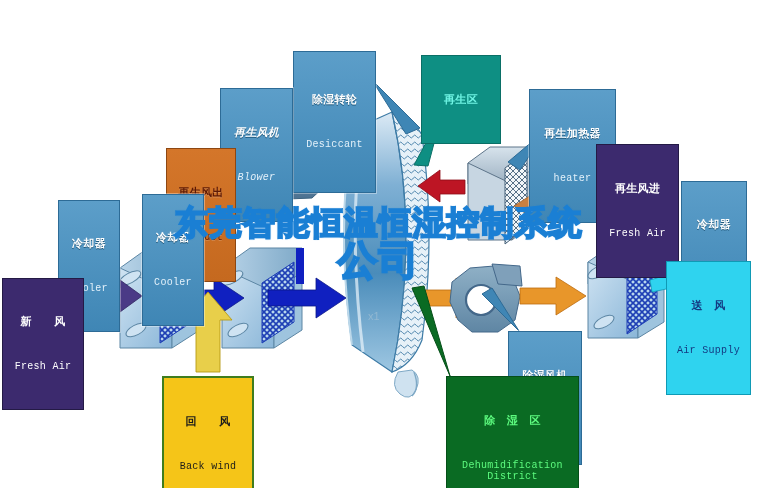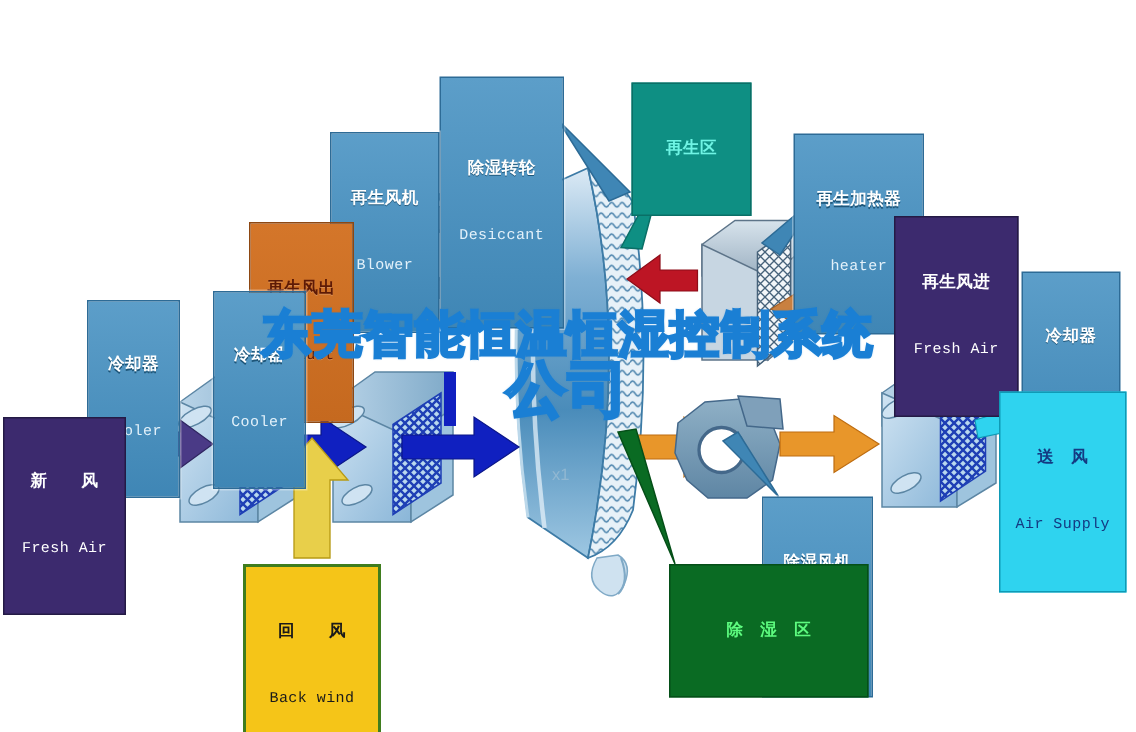--- a/index.html
+++ b/index.html
@@ -228,26 +228,26 @@
       <path d="M442 113 L414 165 L428 166 Z" fill="#0e8f83" stroke="#0a6f66"></path>
       <path d="M547 129 L508 162 L520 170 Z" fill="#3f86b5" stroke="#2d6b96"></path>
       <path d="M677 214 L634 246 L644 252 Z" fill="#3f86b5" stroke="#2d6b96"></path>
       <path d="M80 225 L116 252 L104 258 Z" fill="#3f86b5" stroke="#2d6b96"></path>
       <path d="M186 218 L216 248 L204 252 Z" fill="#3f86b5" stroke="#2d6b96"></path>
       <path d="M519 331 L482 294 L492 288 Z" fill="#3f86b5" stroke="#2d6b96"></path>
       <path d="M450 376 L412 288 L424 286 Z" fill="#0a6b23" stroke="#054f18"></path>
     </g>
   </svg>
 
-  <div class="lbl blue-box" style="left:293px;top:51px;width:83px;padding:20px 2px;">
+  <div class="lbl blue-box" style="left:293px;top:51px;width:83px;padding:7px 2px;">
     <span class="cn">除湿转轮</span>
     <span class="en">Desiccant</span>
   </div>
 
-  <div class="lbl blue-box" style="left:220px;top:88px;width:73px;padding:3px 2px;">
+  <div class="lbl blue-box" style="left:220px;top:88px;width:73px;padding:3px 2px;font-style:italic;">
     <span class="cn">再生风机</span>
     <span class="en">Blower</span>
   </div>
 
   <div class="lbl teal-box" style="left:421px;top:55px;width:80px;padding:3px 2px;">
     <span class="cn">再生区</span>
   </div>
 
   <div class="lbl blue-box" style="left:529px;top:89px;width:87px;padding:3px 2px;">
     <span class="cn">再生加热器</span>
@@ -289,20 +289,22 @@
     <span class="en">Back wind</span>
   </div>
 
   <div class="lbl blue-box" style="left:508px;top:331px;width:74px;padding:3px 2px;">
     <span class="cn">除湿风机</span>
     <span class="en">Blower</span>
   </div>
 
   <div class="lbl green-box" style="left:446px;top:376px;width:133px;padding:3px 2px;">
     <span class="cn">除　湿　区</span>
+    <span class="en">Dehumidification
+District</span>
   </div>
 
   <div class="lbl cyan-box" style="left:666px;top:261px;width:85px;padding:3px 2px;">
     <span class="cn">送　风</span>
     <span class="en">Air Supply</span>
   </div>
 
   <div id="watermark">
     <span class="wline">东莞智能恒温恒湿控制系统</span>
     <span class="wline sub">公司</span>

